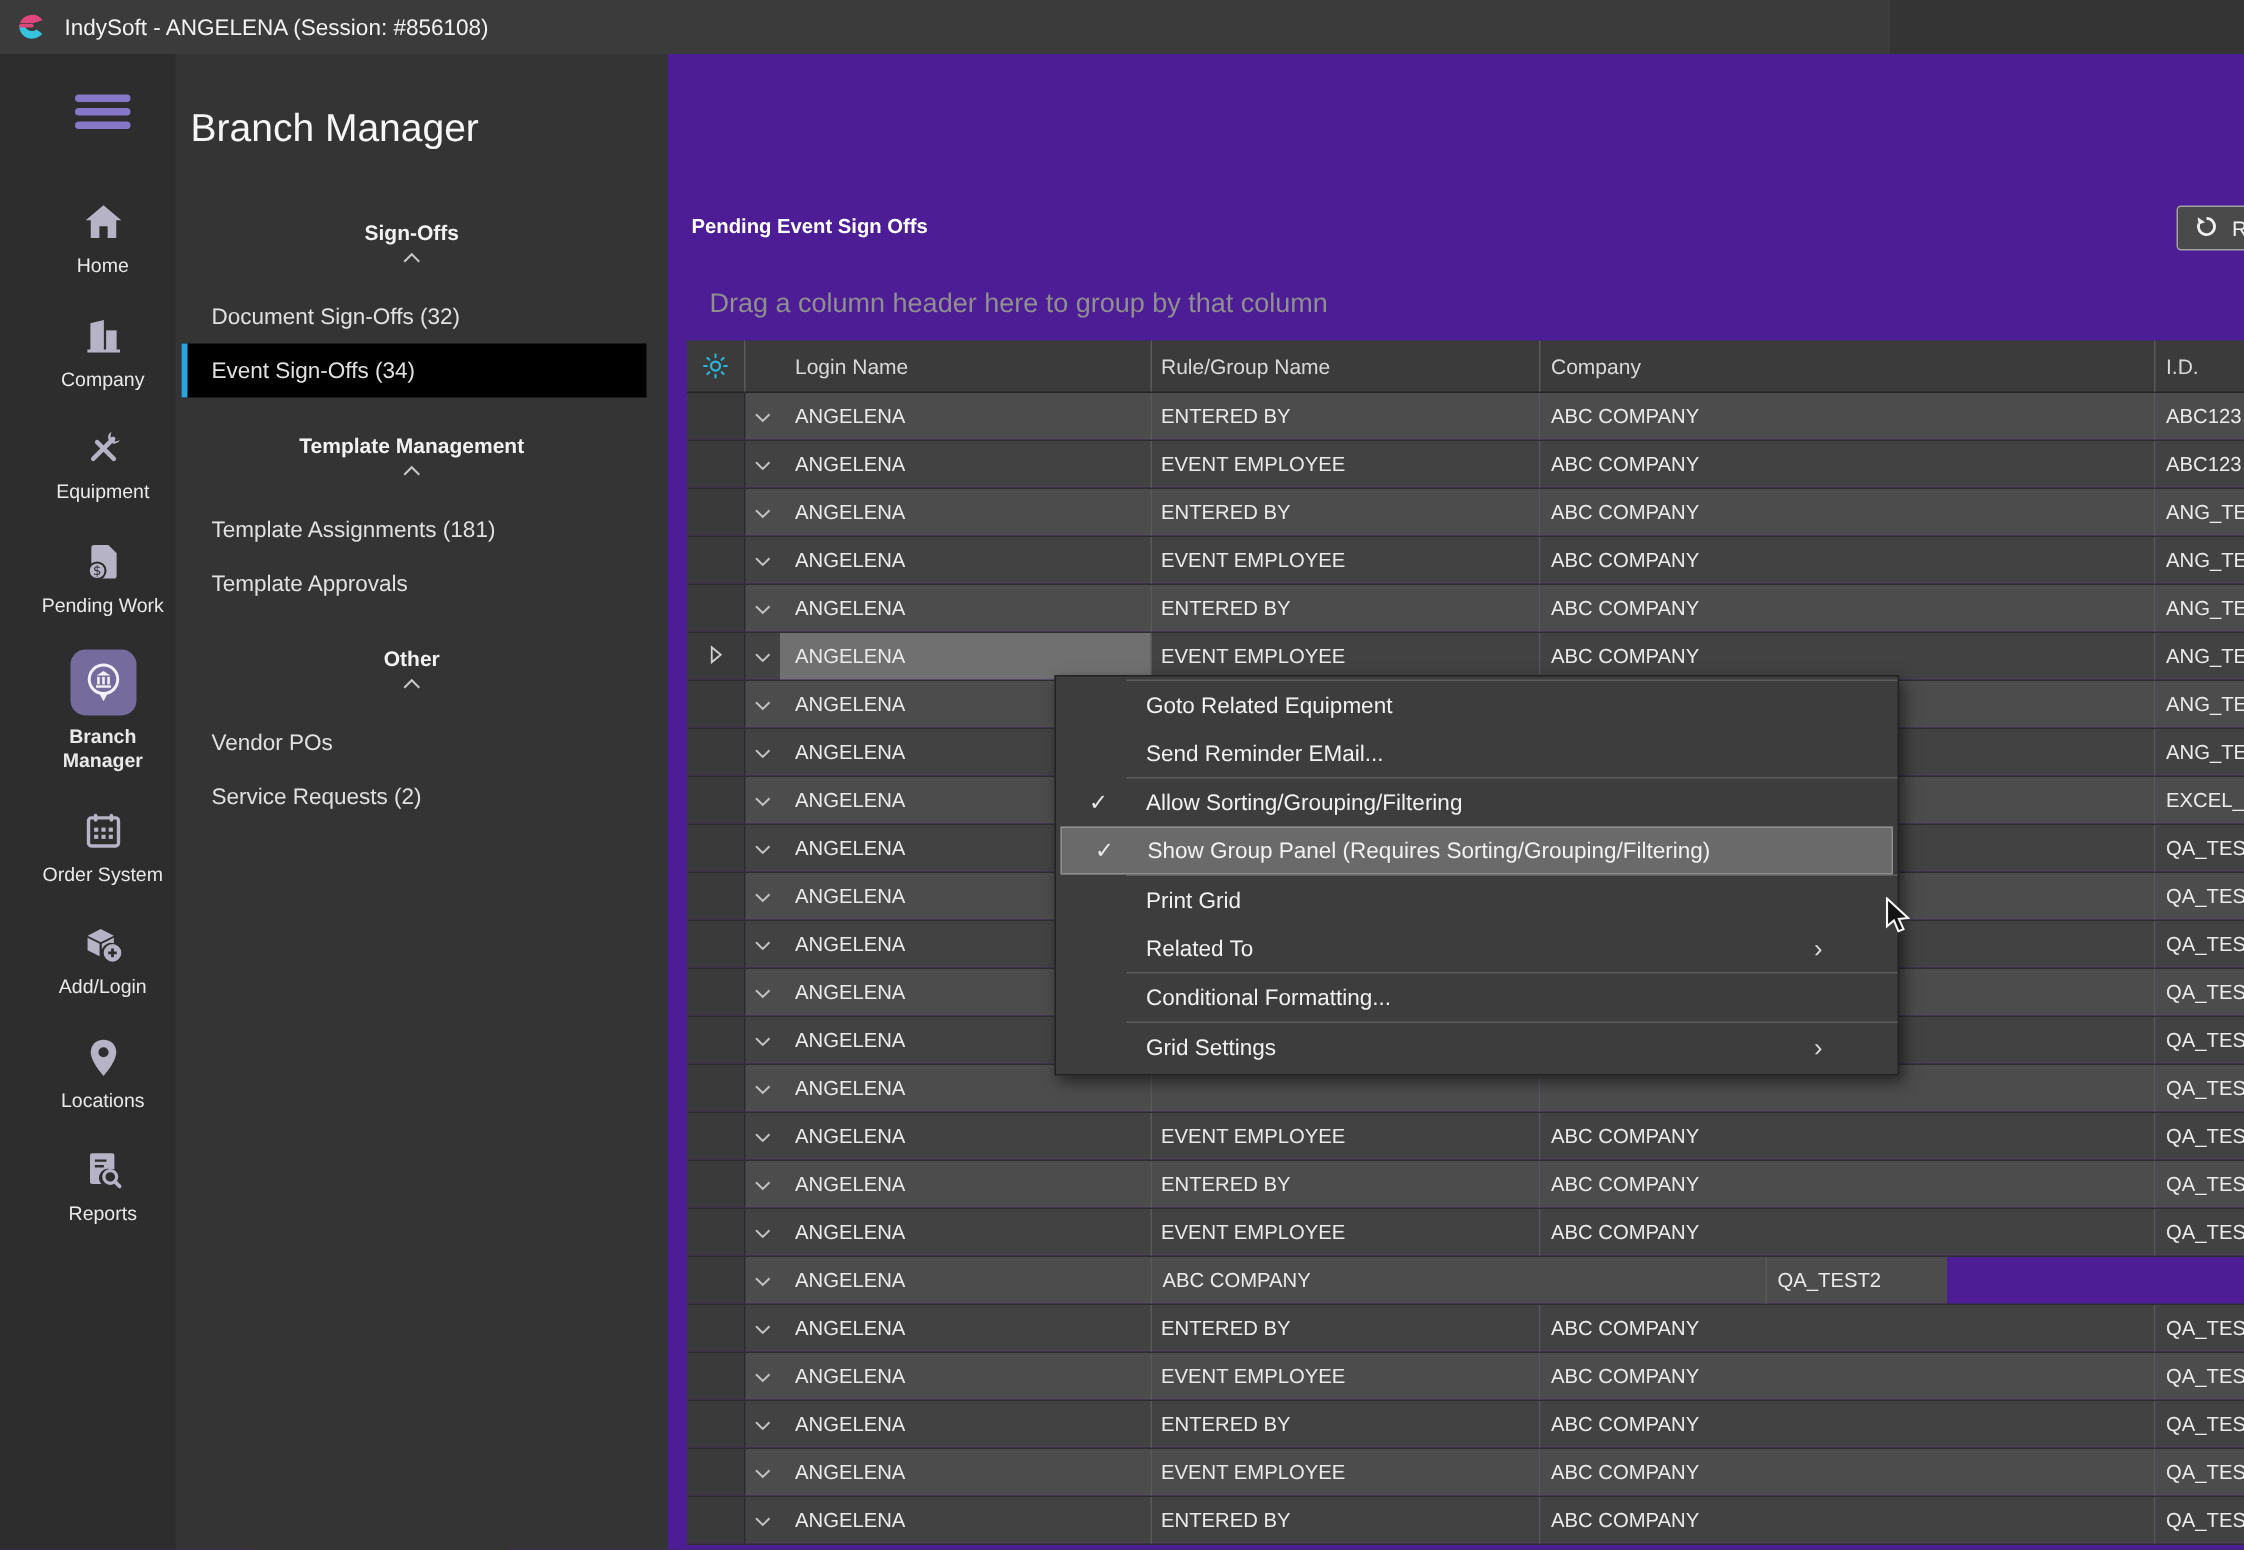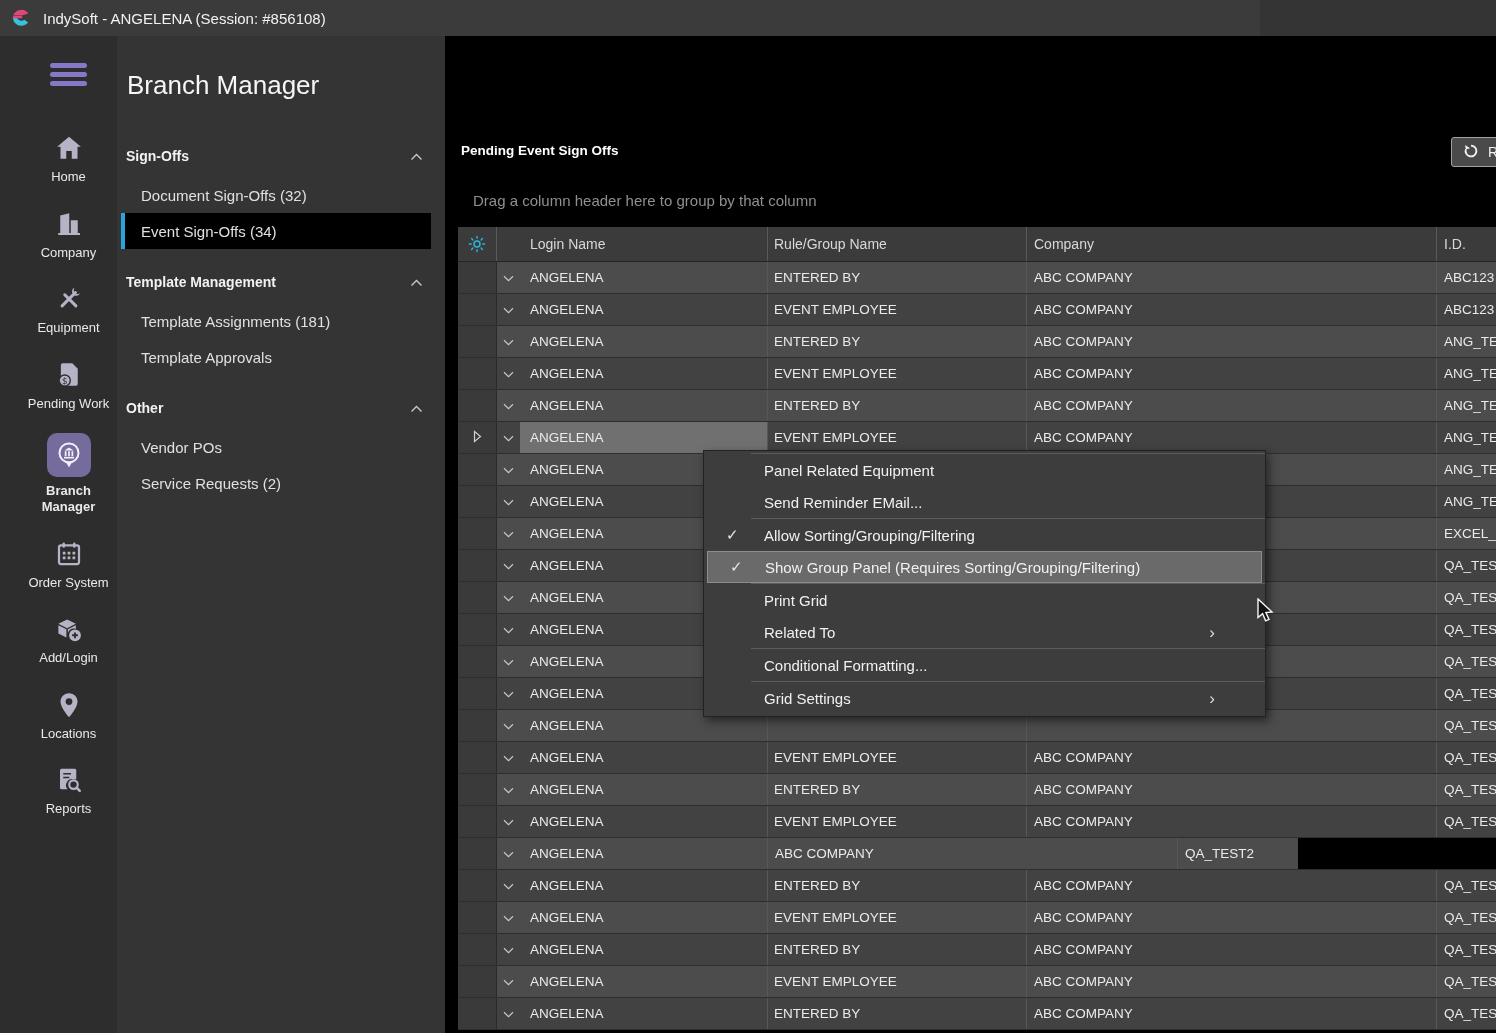--- a/index.html
+++ b/index.html
@@ -23,34 +23,34 @@
   .sb-item .icon-wrap { height:34px; width:44px; display:flex; align-items:center; justify-content:center; }
   .sb-item .sb-label { font-size:13px; color:#e9e9e9; margin-top:4px; text-align:center; line-height:1.2; }
   .sb-item.selected .icon-wrap { height:44px; background:#756b9d; border-radius:10px; margin-bottom:2px; }
   .sb-item.selected .sb-label { font-weight:bold; }
   
   .nav-panel { position:absolute; left:117px; top:36px; width:328px; bottom:0;
     background:#343434; z-index:4; }
   .nav-title { margin:34px 0 0 10px; font-size:26px; font-weight:400; color:#f6f6f6; }
   .nav-sections { margin-top:46px; }
   .section { margin-bottom:24px; }
-  .section-header { display:flex; align-items:center; justify-content:space-between;
-    margin:0 22px 12px 9px; }
+  .section-header { display:flex; align-items:center; justify-content:flex-end;
+    margin:0 22px 12px 9px;flex-direction:column; }
   .section-label { font-size:14px; font-weight:bold; color:#f2f2f2; }
   .section-items {}
   .nav-item { height:36px; display:flex; align-items:center; padding-left:20px;
     font-size:15px; color:#e0e0e0; margin:0 14px 0 4px; cursor:pointer; }
   .nav-item.selected { background:#000000; border-left:4px solid #2aa4da; padding-left:16px; }
   
-  .main { position:absolute; left:445px; top:36px; right:0; bottom:0; background:#000000; overflow:hidden; }
+  .main { position:absolute; left:445px; top:36px; right:0; bottom:0; background:#4c1d95; overflow:hidden; }
   .section-title { position:absolute; left:16px; top:107px; font-size:13.5px; font-weight:bold; color:#ffffff; }
   .refresh-btn { position:absolute; left:1006px; top:101px; height:30px; width:120px;
     background:#4a4a4a; border:1px solid #a2a2a2; border-radius:3px;
     display:flex; align-items:center; gap:9px; padding:0 11px; color:#f0f0f0; font-size:14px; z-index:6; }
-  .group-hint { position:absolute; left:28px; top:156px; font-size:15px; color:#8f8f8f; }
+  .group-hint { position:absolute; left:28px; top:156px; font-size:18px; color:#8f8f8f; }
   
   .grid { position:absolute; left:13px; top:191px; width:1099px; }
   .g-header { display:flex; height:35px; background:#3b3b3b; border-bottom:1px solid #252525; }
   .g-hcell { display:flex; align-items:center; font-size:14px; color:#d9d9d9; }
   .c-ind { width:39px; justify-content:center; }
   .c-exp { width:23px; justify-content:center; }
   .c-login { width:248px; padding-left:10px; }
   .c-rule { width:259px; padding-left:6px; }
   .c-comp { width:410px; padding-left:7px; }
   .c-id { width:120px; padding-left:7px; }
@@ -812,21 +812,21 @@
 </div>
   </div>
 </div>
 
 <div class="ctx">
 
   <div class="ctx-sep"></div>
 
   <div class="ctx-item">
     <span class="check"></span>
-    <span class="ctx-label">Panel Related Equipment</span>
+    <span class="ctx-label">Goto Related Equipment</span>
     <span class="sub"></span>
   </div>
 
   <div class="ctx-item">
     <span class="check"></span>
     <span class="ctx-label">Send Reminder EMail...</span>
     <span class="sub"></span>
   </div>
 
   <div class="ctx-sep"></div>

